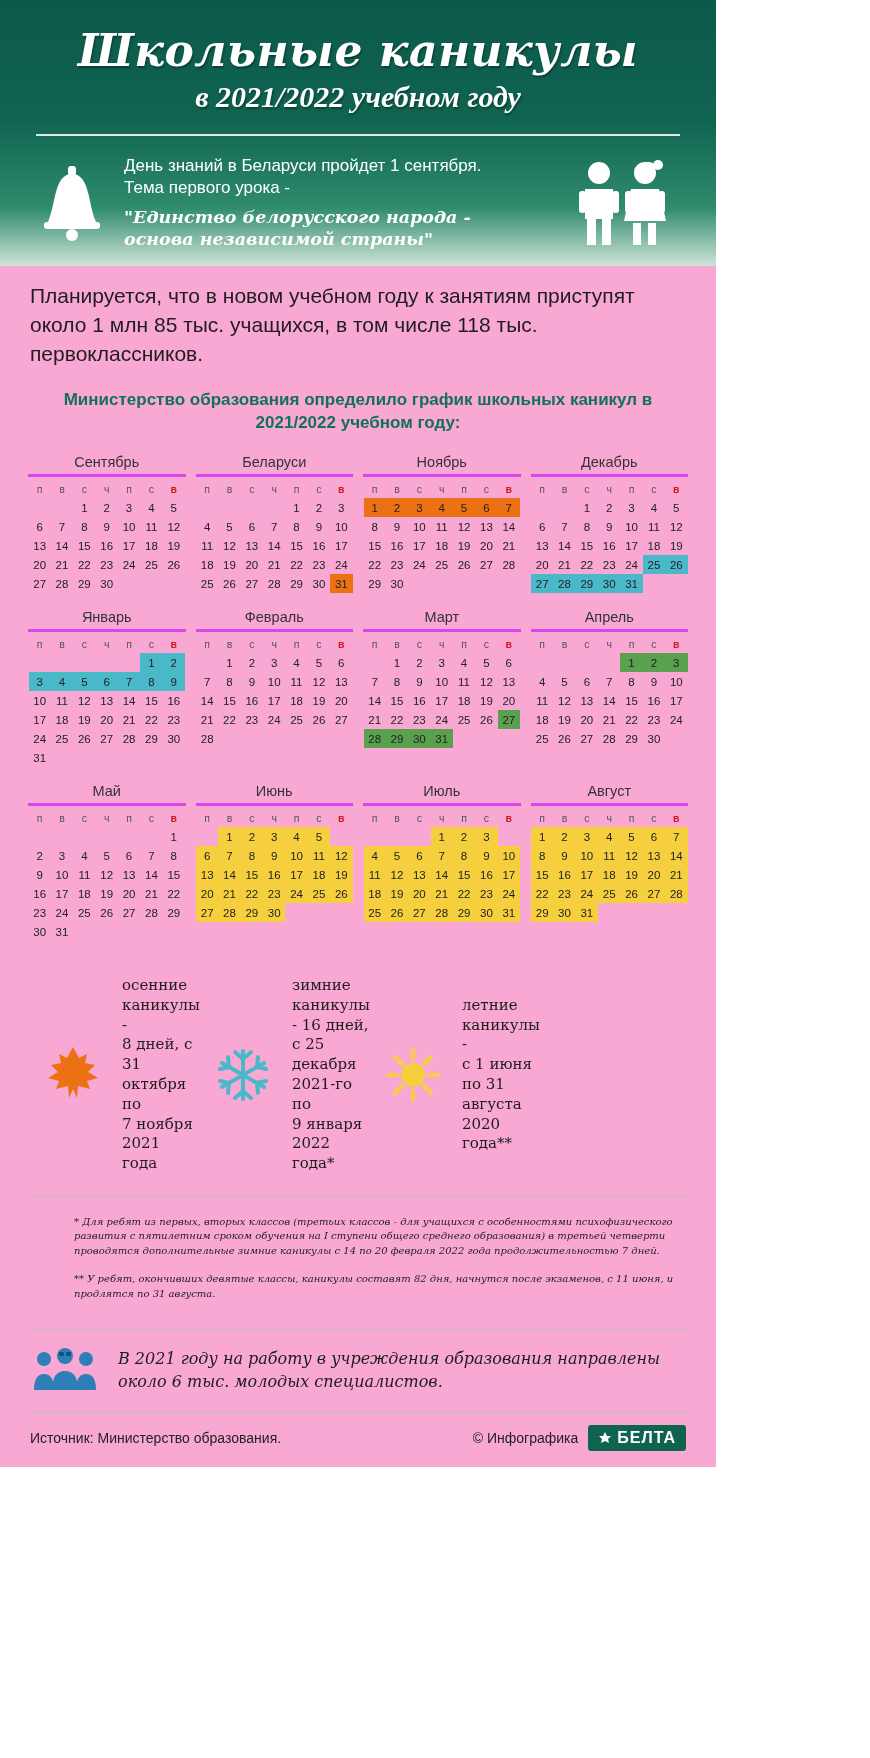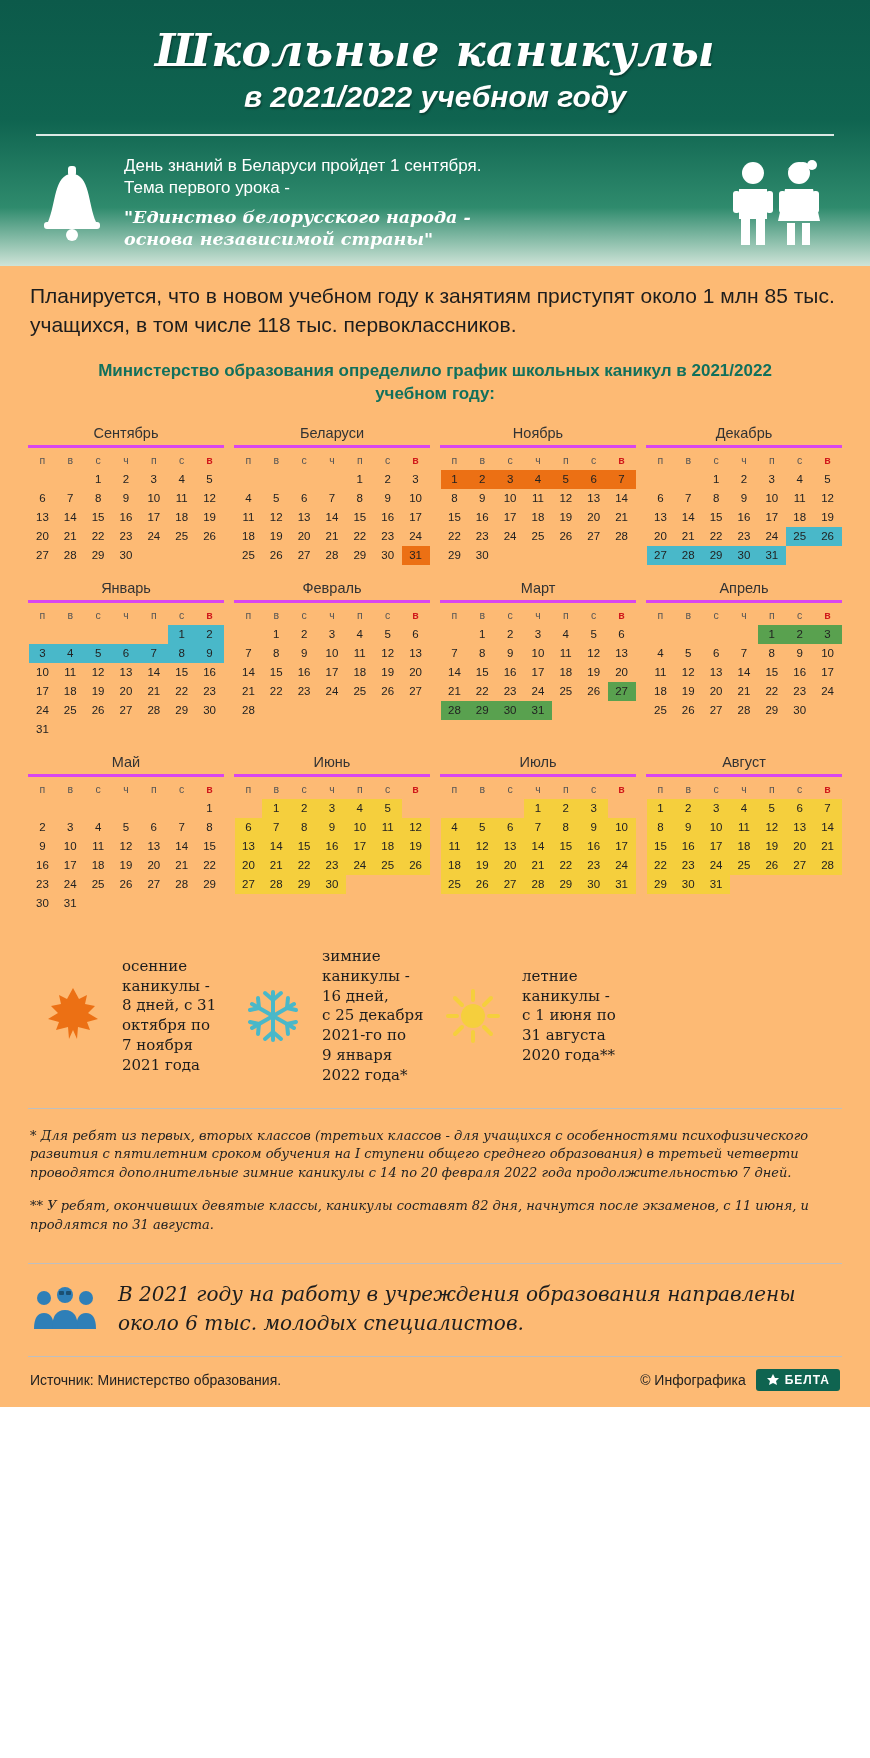--- a/index.html
+++ b/index.html
@@ -3,41 +3,41 @@
 <meta charset="utf-8">
 <style>
   * { box-sizing: border-box; }
   body {
     margin: 0;
     width: 870px;
     background: #ffffff;
     font-family: "Liberation Sans", sans-serif;
     color: #222;
   }
-  .page { width: 870px; position: relative; background:#fdba74; }
+  .page { width: 716px; position: relative; background:#f9a8d4; }
 
   
   .header {
     background: linear-gradient(180deg,#0c5a4a 0%,#0f6450 45%,#2f8b6d 78%,#cfe4d8 100%);
     padding: 18px 0 0 0;
     position: relative;
   }
   .title-wrap { text-align: center; padding: 10px 20px 6px; }
   .title-1 {
     font-family: "DejaVu Serif", serif;
     font-style: italic;
     font-weight: bold;
     font-size: 44px;
     color: #ffffff;
     letter-spacing: .5px;
     line-height: 1.05;
     text-shadow: 1px 2px 2px rgba(0,0,0,.35);
   }
   .title-2 {
-    font-family: Liberation Sans, sans-serif;
+    font-family: Liberation Serif, serif;
     font-style: italic;
     font-weight: bold;
     font-size: 30px;
     color: #ffffff;
     margin-top: 6px;
     text-shadow: 1px 2px 2px rgba(0,0,0,.35);
   }
   .hr-line { height: 2px; background: rgba(255,255,255,.85); margin: 14px 36px 0; }
 
   .subhead {
@@ -127,55 +127,56 @@
     line-height: 1.32;
     color: #1d1d1d;
   }
 
   .divider { height: 1px; background: #bfbfbf; margin: 4px 28px; }
 
   .notes { padding: 14px 30px 10px; }
   .note {
     font-family: "DejaVu Serif", serif;
     font-style: italic;
-    font-size: 13px;
+    font-size: 10px;
     line-height: 1.45;
     color: #222;
     margin-bottom: 14px;
+    margin-left: 44px;
   }
 
   .specialists {
     display: flex;
     align-items: center;
     gap: 18px;
     padding: 12px 30px 14px;
   }
   .spec-ico { width: 70px; flex: 0 0 70px; display: flex; justify-content: center; }
   .spec-text {
     font-family: "DejaVu Serif", serif;
     font-style: italic;
-    font-size: 20px;
+    font-size: 16px;
     line-height: 1.45;
     color: #1d1d1d;
   }
 
   .footer {
     display: flex;
     justify-content: space-between;
     align-items: center;
     padding: 8px 30px 16px;
     font-size: 14px;
     color: #222;
   }
   .footer-right { display:flex; align-items:center; gap: 10px; }
   .belta {
     background: #0f6450;
     color: #fff;
     font-weight: bold;
-    font-size: 12px;
+    font-size: 16px;
     padding: 4px 10px;
     border-radius: 3px;
     letter-spacing: 1px;
     display:flex; align-items:center; gap:5px;
   }
 </style>
 </head>
 <body>
 
 <div class="page">

